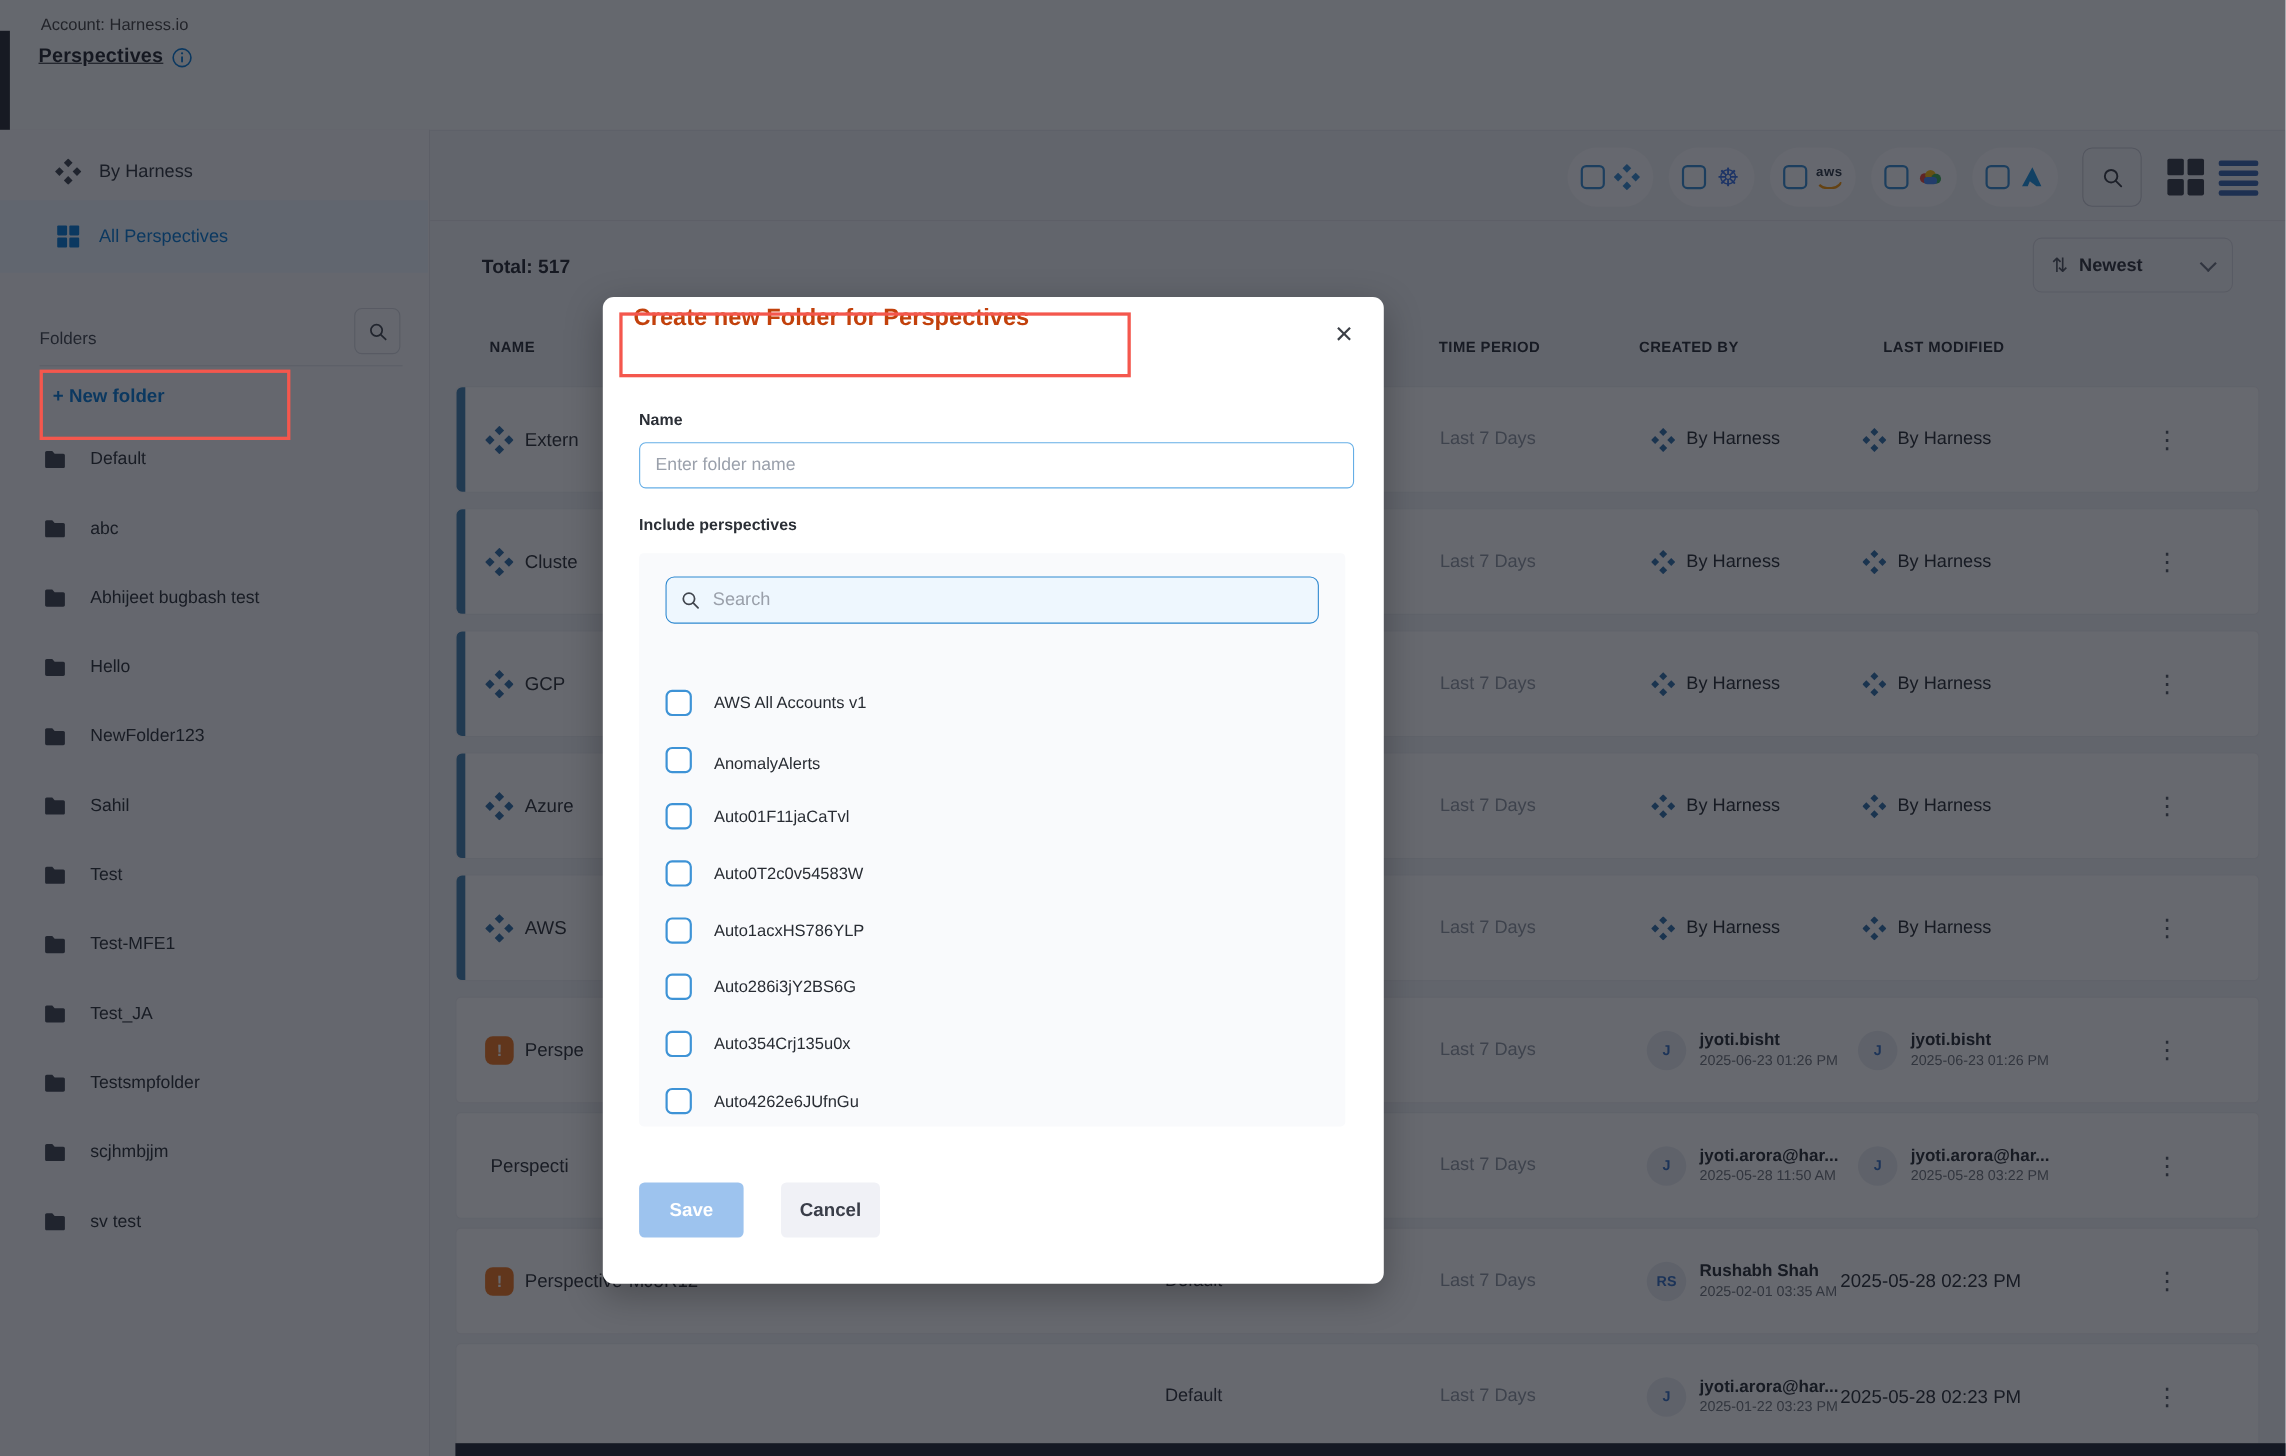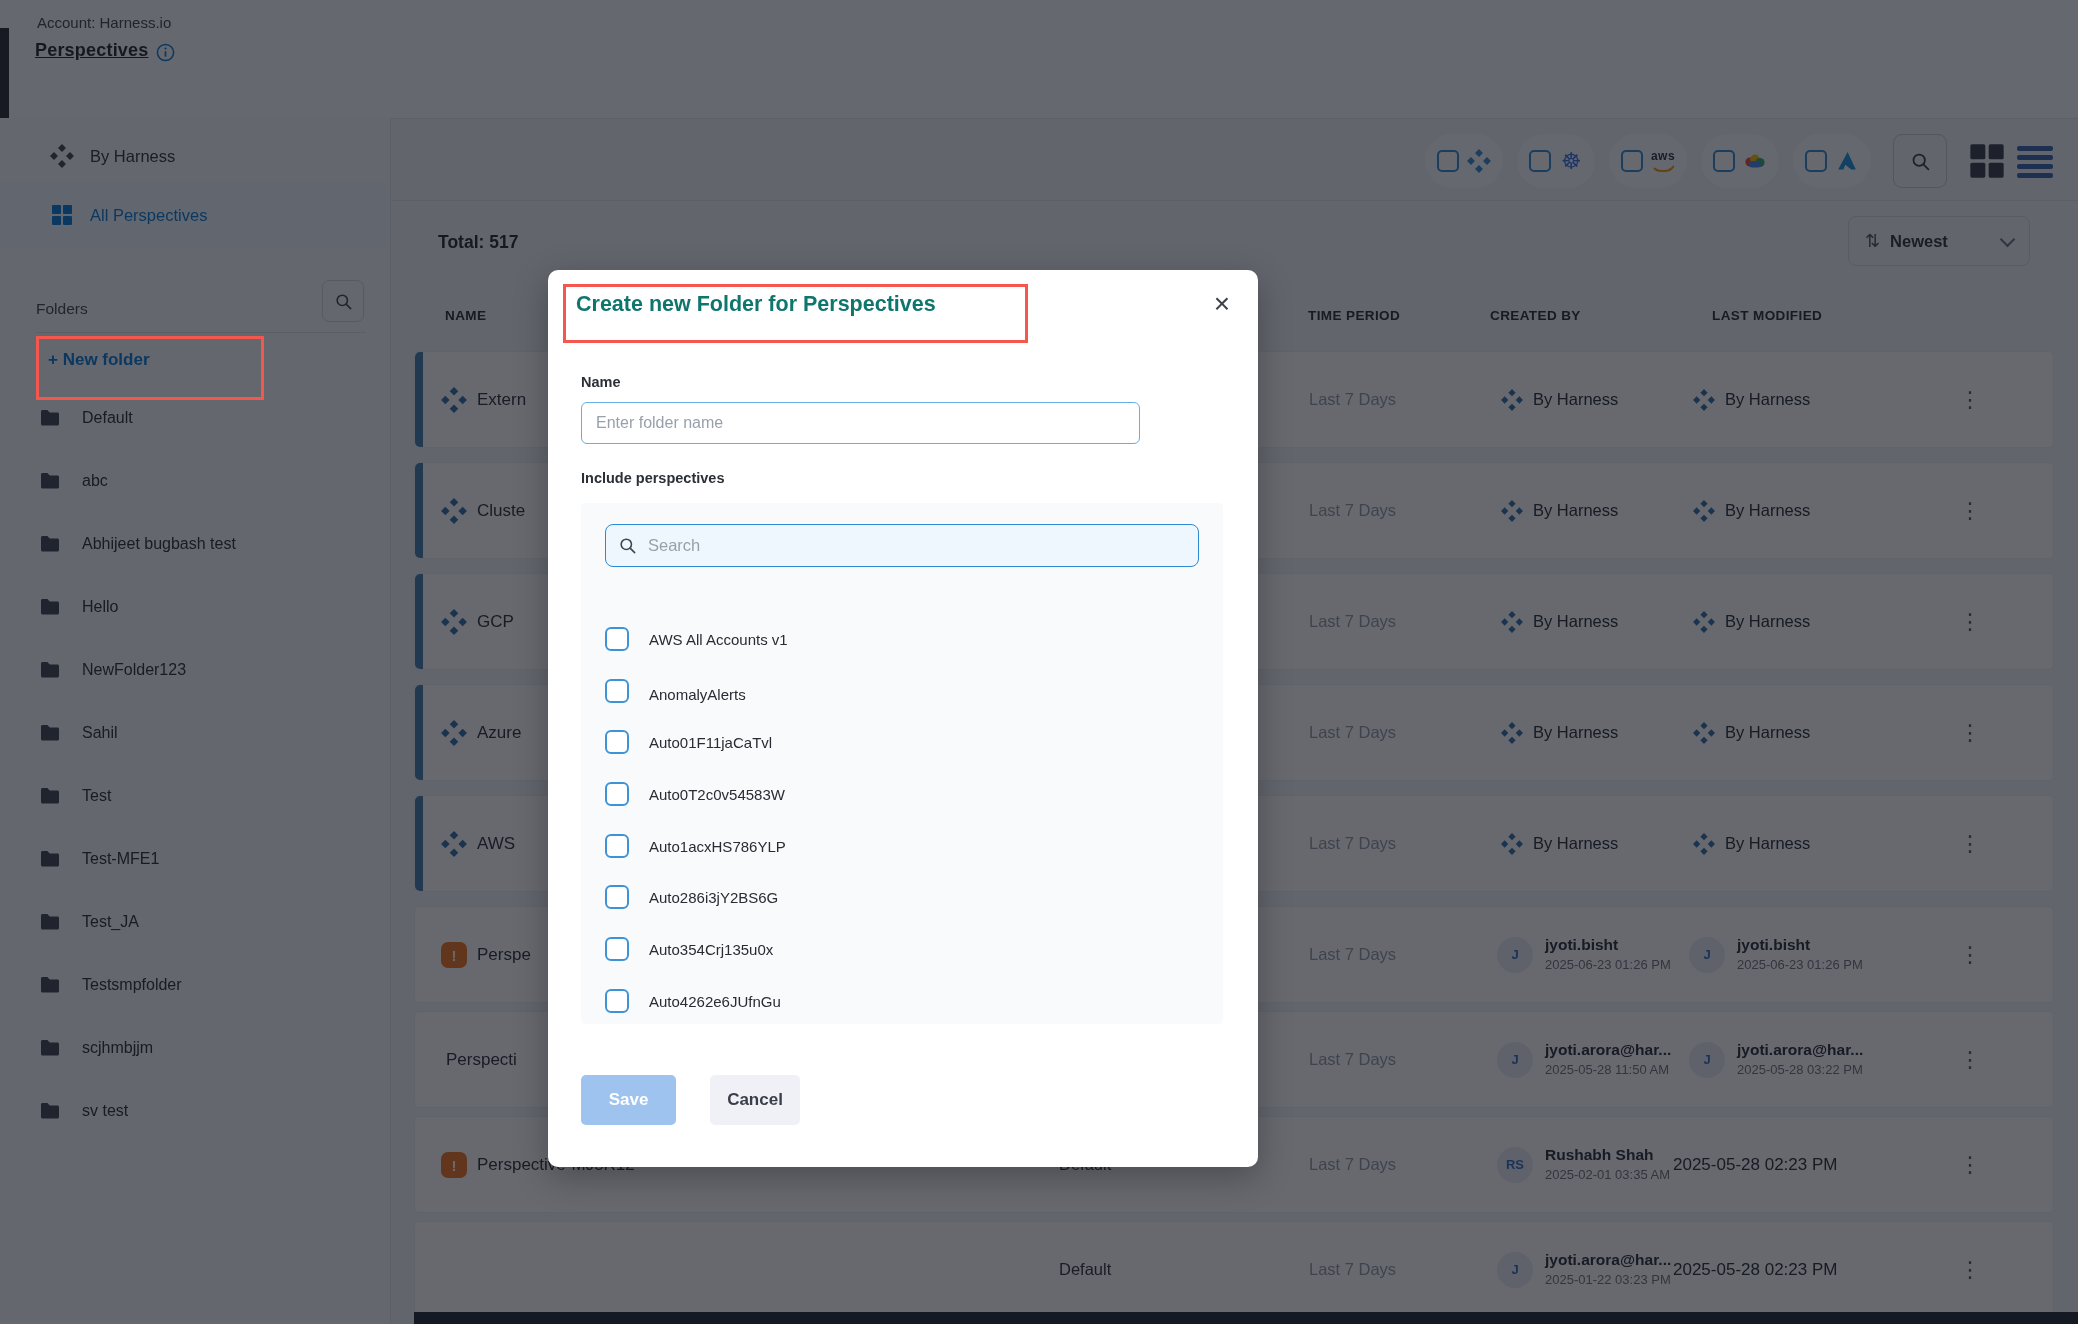--- a/index.html
+++ b/index.html
@@ -71,24 +71,24 @@
   .avatar{width:36px;height:36px;border-radius:50%;background:#e9ecf1;color:#2f6bbf;font-size:13px;font-weight:700;display:flex;align-items:center;justify-content:center;flex:0 0 auto;}
   .pname{font-size:15.5px;font-weight:600;color:#23272e;line-height:1.25;white-space:nowrap;}
   .ptime{font-size:13px;color:#6b7077;line-height:1.3;white-space:nowrap;}
   .mod-plain{left:1258px;font-size:17px;color:#23272e;}
   .kebab{left:1540px;width:30px;justify-content:center;font-size:22px;color:#4e545e;cursor:pointer;}
   .bottom-strip{position:absolute;left:414px;top:1312px;width:1664px;height:12px;background:#1d2330;}
 
   
   .overlay{position:absolute;left:0;top:0;width:2078px;height:1324px;background:rgba(17,21,29,0.64);z-index:60;}
   .modal{position:absolute;left:548px;top:270px;width:710px;height:897px;background:#fff;border-radius:10px;box-shadow:0 10px 34px rgba(0,0,0,.28);z-index:80;}
-  .modal-title{position:absolute;left:28px;top:22px;font-size:21.5px;font-weight:600;color:#0f766e;}
+  .modal-title{position:absolute;left:28px;top:6px;font-size:21.5px;font-weight:600;color:#c2410c;}
   .modal-close{position:absolute;right:22px;top:14px;font-size:28px;color:#3c4047;cursor:pointer;line-height:1;padding:6px;background:none;border:none;font-family:inherit;}
   .fld-label{position:absolute;left:33px;font-size:14.5px;font-weight:600;color:#2b2f36;}
-  .name-input{position:absolute;left:33px;top:132px;width:559px;height:42px;box-sizing:border-box;border:1.5px solid #65aee6;border-radius:6px;padding:0 14px;font-size:16px;color:#22262e;font-family:inherit;outline:none;background:#fff;}
+  .name-input{position:absolute;left:33px;top:132px;width:650px;height:42px;box-sizing:border-box;border:1.5px solid #65aee6;border-radius:6px;padding:0 14px;font-size:16px;color:#22262e;font-family:inherit;outline:none;background:#fff;}
   .name-input::placeholder{color:#9aa0ab;}
   .persp-panel{position:absolute;left:33px;top:233px;width:642px;height:521px;background:#f9fafc;border-radius:4px;overflow:hidden;}
   .modal-search{position:absolute;left:24px;top:21px;width:594px;height:43px;box-sizing:border-box;border:1.5px solid #2f89d0;border-radius:8px;background:#eef7fe;display:flex;align-items:center;padding:0 12px;gap:9px;}
   .modal-search svg{width:19px;height:19px;color:#41464e;flex:0 0 auto;}
   .modal-search input{border:none;background:transparent;outline:none;font-size:16.5px;color:#22262e;font-family:inherit;flex:1;}
   .modal-search input::placeholder{color:#9aa0aa;}
   .pitem{position:absolute;left:24px;display:flex;align-items:center;gap:20px;margin-top:41px;}
   .ckb{width:24px;height:24px;border:2px solid #3e93d6;border-radius:6px;background:#fff;box-sizing:border-box;cursor:pointer;flex:0 0 auto;}
   .pitem-label{font-size:15px;color:#282c33;}
   .save-btn{position:absolute;left:33px;top:805px;width:95px;height:50px;border:none;border-radius:5px;background:#9dc3ee;color:#fff;font-size:17px;font-weight:700;font-family:inherit;cursor:not-allowed;}

